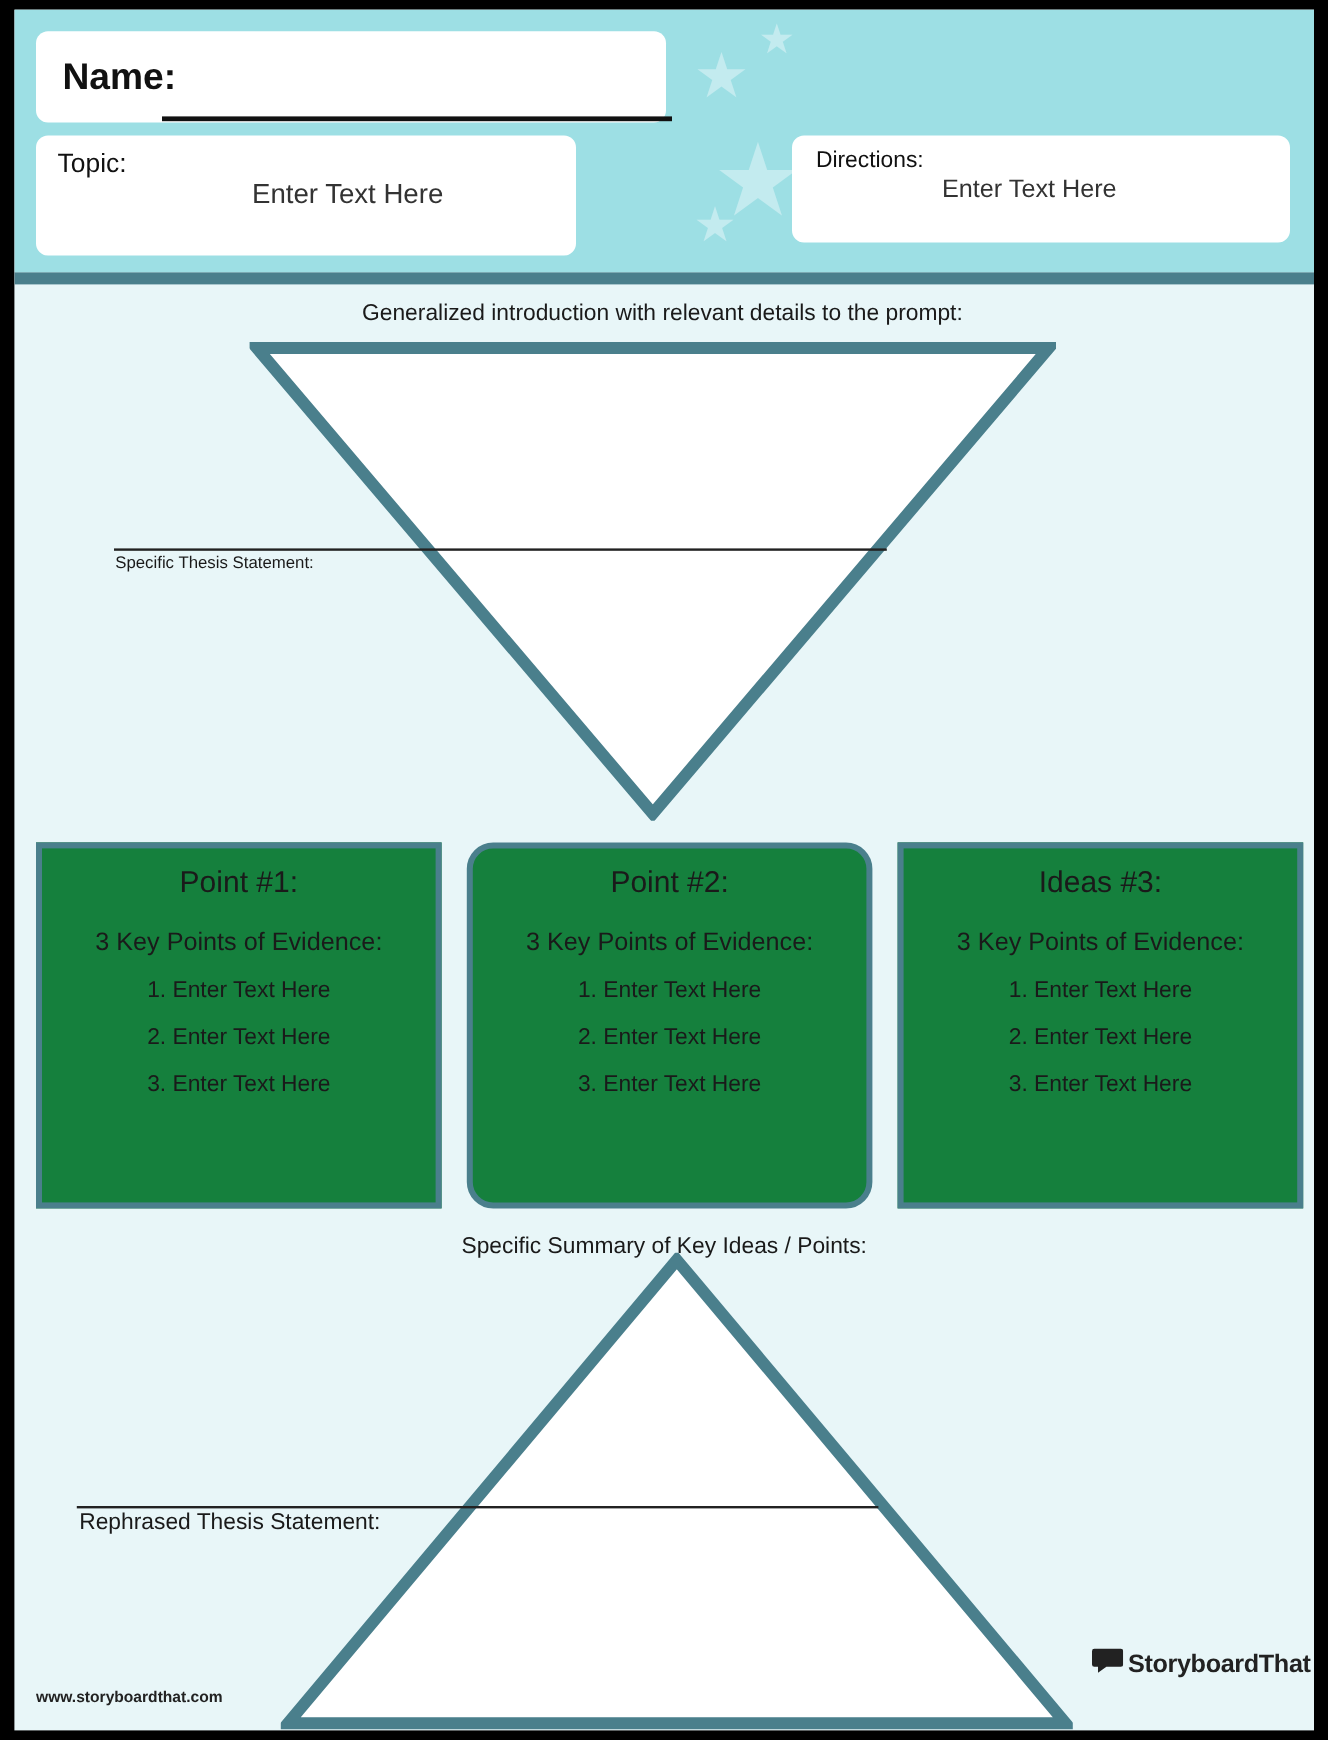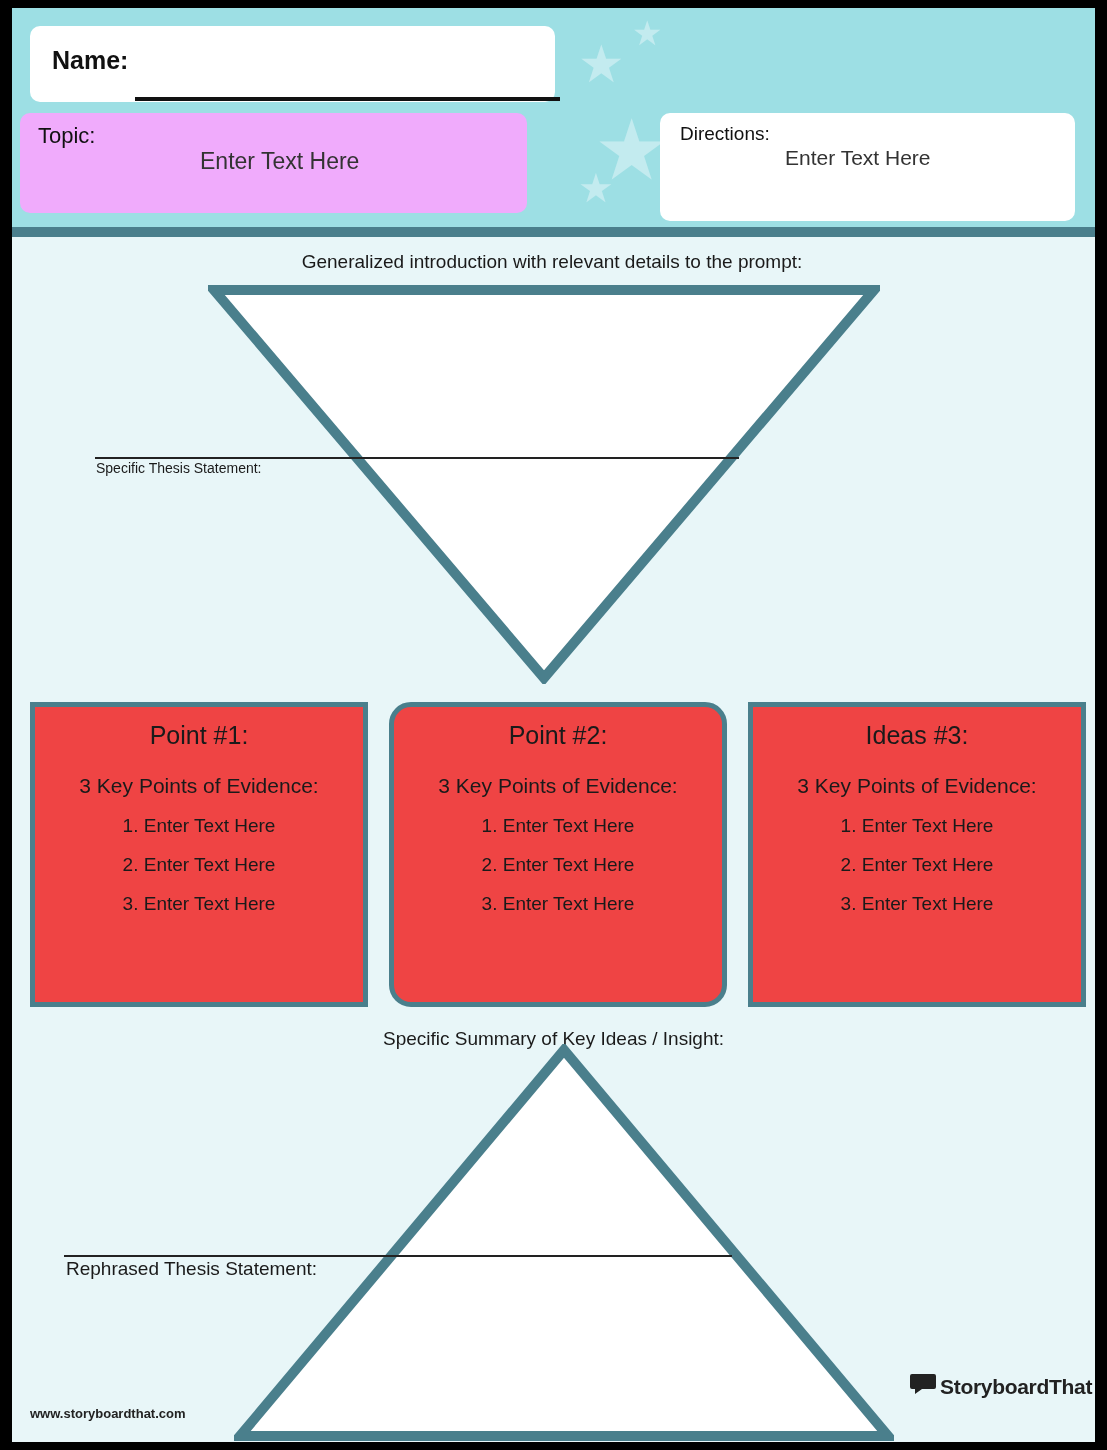--- a/index.html
+++ b/index.html
@@ -45,40 +45,40 @@
     top: 18px;
     width: 525px;
     height: 76px;
     background: #ffffff;
     border-radius: 10px;
   }
   #name-label {
     position: absolute;
     left: 22px;
     top: 20px;
-    font-size: 25px;
+    font-size: 31px;
     font-weight: bold;
     color: #111111;
   }
   #name-line {
     position: absolute;
     left: 105px;
     top: 71px;
     width: 425px;
     height: 4px;
     background: #111111;
   }
 
   #topic-box {
     position: absolute;
-    left: 8px;
+    left: 18px;
     top: 105px;
-    width: 507px;
+    width: 450px;
     height: 100px;
-    background: #f0abfc;
+    background: #ffffff;
     border-radius: 10px;
   }
   #topic-label {
     position: absolute;
     left: 18px;
     top: 10px;
     font-size: 22px;
     color: #111111;
   }
   #topic-value {
@@ -87,21 +87,21 @@
     top: 35px;
     font-size: 23px;
     color: #333333;
   }
 
   #directions-box {
     position: absolute;
     left: 648px;
     top: 105px;
     width: 415px;
-    height: 108px;
+    height: 89px;
     background: #ffffff;
     border-radius: 10px;
   }
   #directions-label {
     position: absolute;
     left: 20px;
     top: 10px;
     font-size: 19px;
     color: #111111;
   }
@@ -157,21 +157,21 @@
     font-size: 14px;
     color: #1a1a1a;
   }
 
   
   .point-box {
     position: absolute;
     top: 694px;
     width: 338px;
     height: 305px;
-    background: #ef4444;
+    background: #15803d;
     border: 5px solid #4a7f8c;
     box-sizing: border-box;
   }
   #point-1 { left: 18px; }
   #point-2 { left: 377px; border-radius: 22px; }
   #point-3 { left: 736px; }
 
   .point-title {
     margin-top: 14px;
     text-align: center;
@@ -310,21 +310,21 @@
   </div>
 
   <div class="point-box" id="point-3">
     <div class="point-title">Ideas #3:</div>
     <div class="point-sub">3 Key Points of Evidence:</div>
     <div class="point-item">1. Enter Text Here</div>
     <div class="point-item">2. Enter Text Here</div>
     <div class="point-item">3. Enter Text Here</div>
   </div>
 
-  <div id="summary-caption">Specific Summary of Key Ideas / Insight:</div>
+  <div id="summary-caption">Specific Summary of Key Ideas / Points:</div>
 
   <div id="up-tri">
     <svg width="660" height="398" viewBox="0 0 660 398">
       <polygon points="330,6 654,392 6,392" fill="#ffffff" stroke="#4a7f8c" stroke-width="10" stroke-linejoin="miter"></polygon>
     </svg>
   </div>
 
   <div id="rephrase-line"></div>
   <div id="rephrase-label">Rephrased Thesis Statement:</div>
 

